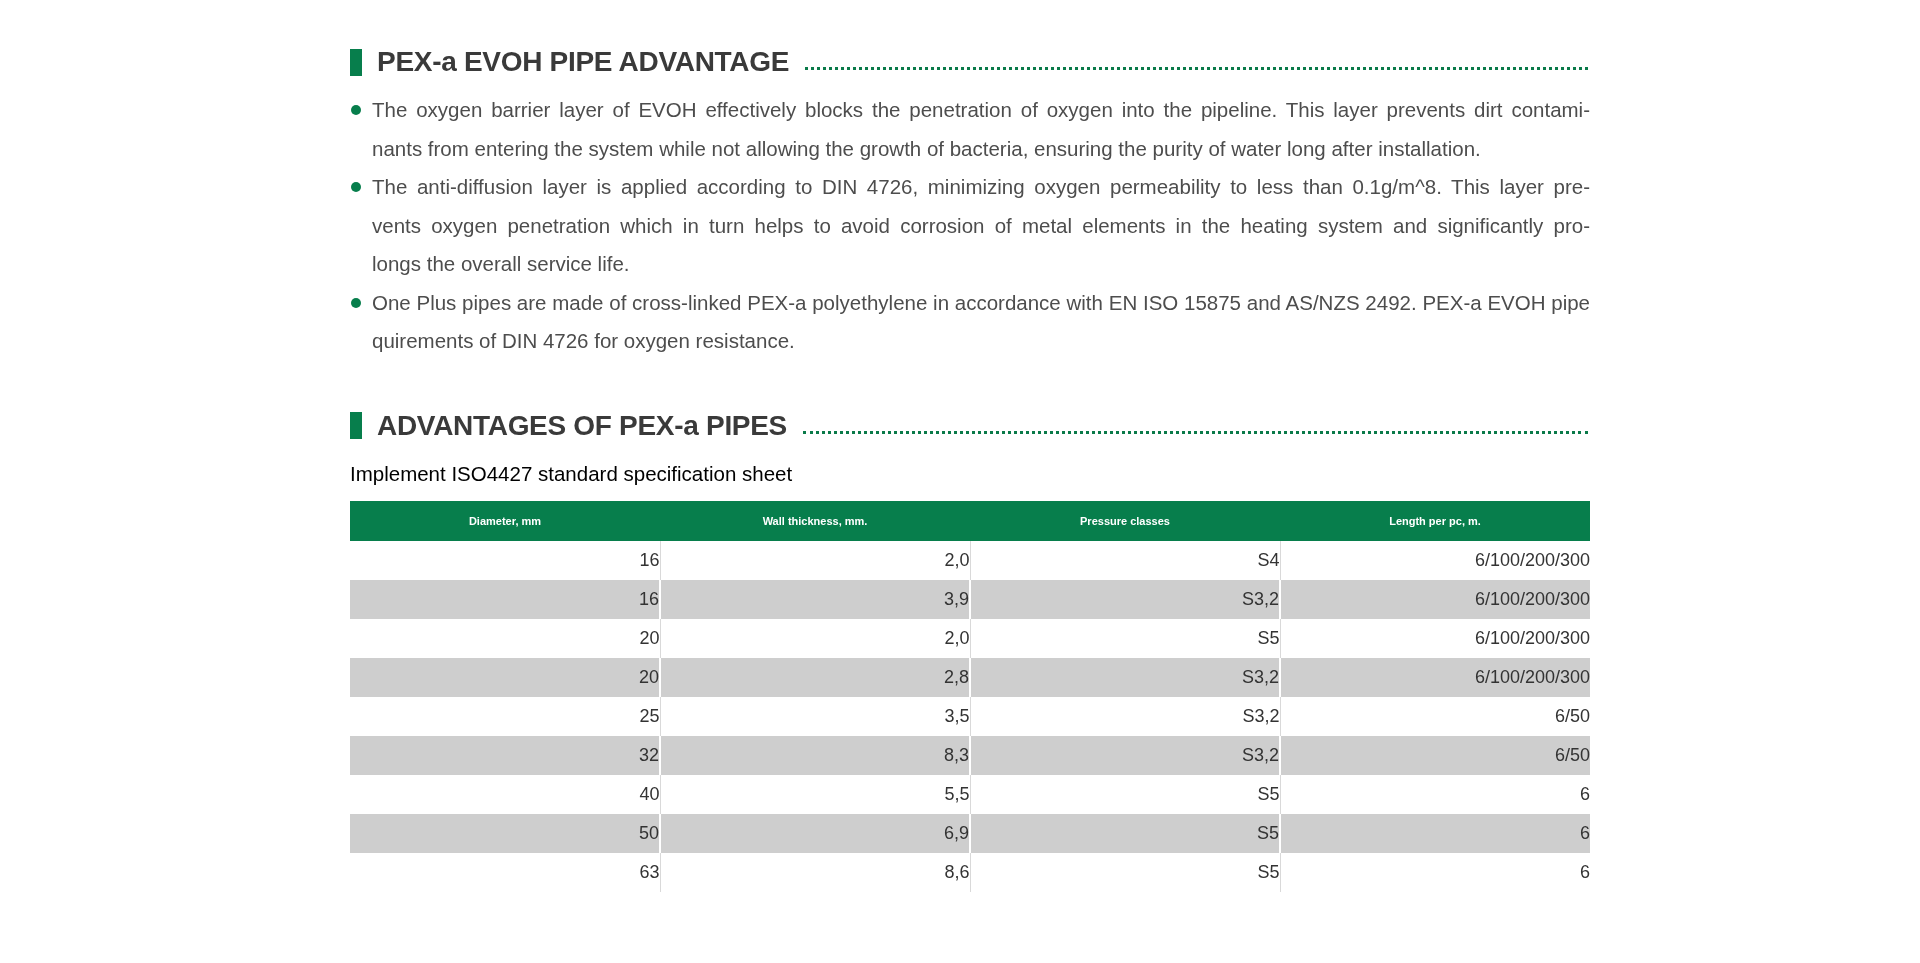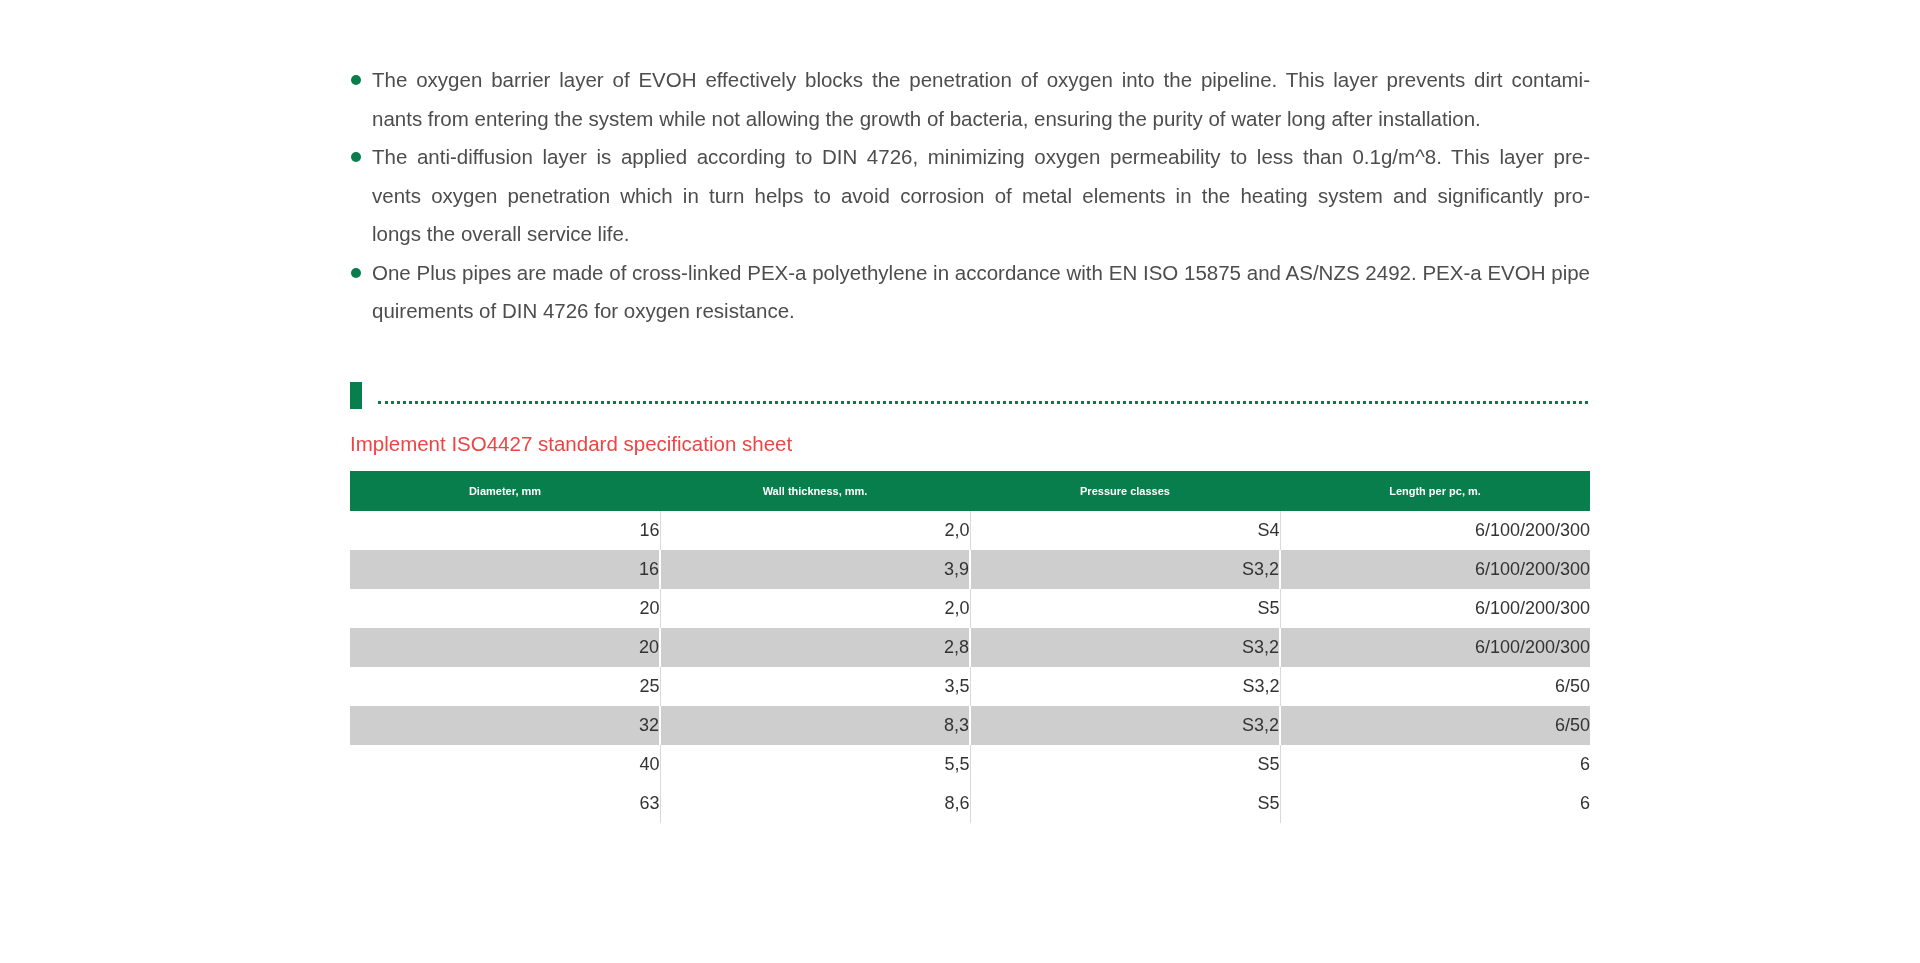--- a/index.html
+++ b/index.html
@@ -65,21 +65,21 @@
   }
   .bline.jl {
     text-align: justify;
     text-align-last: justify;
   }
   
   .sec2 { margin-top: 50px; }
   .subtitle {
     margin-top: 21px;
     font-size: 20.5px;
-    color: #ef4444;
+    color: #000000;
   }
   
   table.spec {
     margin-top: 15px;
     width: 1240px;
     border-collapse: collapse;
     table-layout: fixed;
   }
   table.spec th {
     height: 40px;
@@ -100,39 +100,45 @@
   tr.row-white { background: #ffffff; }
   tr.row-gray  { background: #cecece; }
   tr.row-white td:not(:last-child) { border-right: 1px solid #d9d9d9; }
   tr.row-gray  td:not(:last-child) { border-right: 2px solid #ffffff; }
 </style>
 </head>
 <body>
 
 <div class="content">
 
+  <div class="sec-heading">
+    <div class="accent-bar"></div>
+    <div class="sec-title">PEX-a EVOH PIPE ADVANTAGE</div>
+    <div class="dot-leader"></div>
+  </div>
 
   <ul class="bullets">
     <li class="bullet">
       <div class="bline jl">The oxygen barrier layer of EVOH effectively blocks the penetration of oxygen into the pipeline. This layer prevents dirt contami-</div>
       <div class="bline">nants from entering the system while not allowing the growth of bacteria, ensuring the purity of water long after installation.</div>
     </li>
     <li class="bullet">
       <div class="bline jl">The anti-diffusion layer is applied according to DIN 4726, minimizing oxygen permeability to less than 0.1g/m^8. This layer pre-</div>
       <div class="bline jl">vents oxygen penetration which in turn helps to avoid corrosion of metal elements in the heating system and significantly pro-</div>
       <div class="bline">longs the overall service life.</div>
     </li>
     <li class="bullet">
       <div class="bline jl">One Plus pipes are made of cross-linked PEX-a polyethylene in accordance with EN ISO 15875 and AS/NZS 2492. PEX-a EVOH pipe</div>
       <div class="bline">quirements of DIN 4726 for oxygen resistance.</div>
     </li>
   </ul>
 
   <div class="sec-heading sec2">
     <div class="accent-bar"></div>
+    <div class="sec-title">ADVANTAGES OF PEX-a PIPES</div>
     <div class="dot-leader"></div>
   </div>
 
   <div class="subtitle">Implement ISO4427 standard specification sheet</div>
 
   <table class="spec">
     <thead>
       <tr>
         <th>Diameter, mm</th>
         <th>Wall thickness, mm.</th>
@@ -176,20 +182,26 @@
         <td>8,3</td>
         <td>S3,2</td>
         <td>6/50</td>
       </tr>
       <tr class="row-white">
         <td>40</td>
         <td>5,5</td>
         <td>S5</td>
         <td>6</td>
       </tr>
+      <tr class="row-gray">
+        <td>50</td>
+        <td>6,9</td>
+        <td>S5</td>
+        <td>6</td>
+      </tr>
       <tr class="row-white">
         <td>63</td>
         <td>8,6</td>
         <td>S5</td>
         <td>6</td>
       </tr>
     </tbody>
   </table>
 
 </div>

